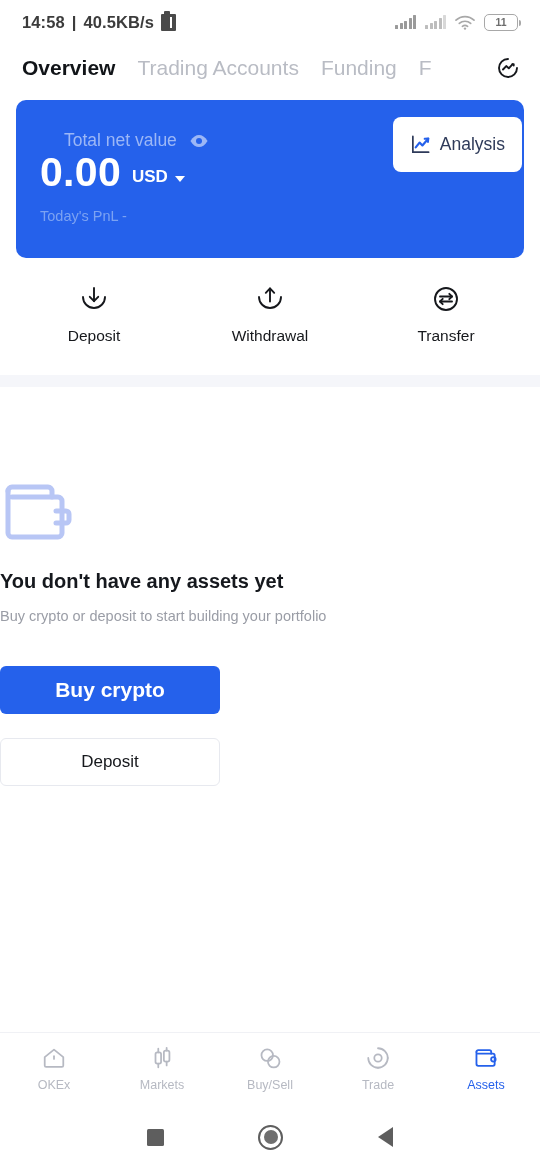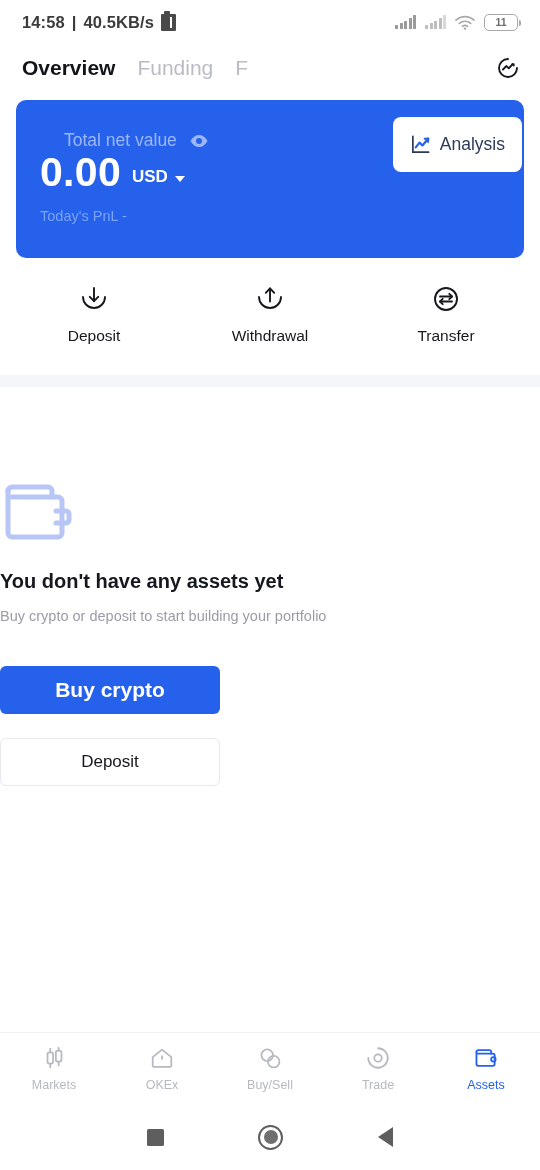--- a/index.html
+++ b/index.html
@@ -147,20 +147,21 @@
         <circle cx="10" cy="13.6" r="1.2" fill="#a8a8a8"></circle>
       </svg>
       <span class="battery">
         <span>11</span>
       </span>
     </div>
   </div>
 
   <div class="tabs">
     <div class="tab active">Overview</div>
+    <div class="tab">Trading Accounts</div>
     <div class="tab">Funding</div>
     <div class="tab clipped">F</div>
     <div class="tabs-fade"></div>
     <div class="tab-refresh">
       <svg width="26" height="26" viewBox="0 0 26 26">
         <path d="M22 13 A9 9 0 1 1 13 4" fill="none" stroke="#16181c" stroke-width="1.9" stroke-linecap="round"></path>
         <path d="M13 4 L20 4 L20 9" fill="none" stroke="#16181c" stroke-width="1.9" stroke-linecap="round" stroke-linejoin="round" opacity="0"></path>
         <path d="M8 14.5 l3.2-3.4 2.6 2.2 3.6-4" fill="none" stroke="#16181c" stroke-width="1.9" stroke-linecap="round" stroke-linejoin="round"></path>
         <path d="M17.4 9.3 l1.3 0 0 1.3" fill="none" stroke="#16181c" stroke-width="1.9" stroke-linecap="round" stroke-linejoin="round"></path>
       </svg>
@@ -233,33 +234,33 @@
     </svg>
     <div class="empty-title">You don't have any assets yet</div>
     <div class="empty-sub">Buy crypto or deposit to start building your portfolio</div>
     <div class="btn-primary">Buy crypto</div>
     <div class="btn-secondary">Deposit</div>
   </div>
 
   <div class="bottomnav">
     <div class="nav-item">
       <svg width="26" height="26" viewBox="0 0 28 28">
+        <path d="M4 13 L14 5 L24 13 L24 22 A1.5 1.5 0 0 1 22.5 23.5 L5.5 23.5 A1.5 1.5 0 0 1 4 22 Z" fill="none" stroke="#b6b9c2" stroke-width="1.9" stroke-linejoin="round"></path>
+        <path d="M14 12 L14 15" stroke="#b6b9c2" stroke-width="1.9" stroke-linecap="round"></path>
+      </svg>
+      <span class="lbl">OKEx</span>
+    </div>
+    <div class="nav-item">
+      <svg width="26" height="26" viewBox="0 0 28 28">
         <rect x="7" y="8" width="6" height="12" rx="2" fill="none" stroke="#b6b9c2" stroke-width="1.9"></rect>
         <path d="M10 4 L10 8 M10 20 L10 24" stroke="#b6b9c2" stroke-width="1.9" stroke-linecap="round"></path>
         <rect x="16" y="6" width="6" height="12" rx="2" fill="none" stroke="#b6b9c2" stroke-width="1.9"></rect>
         <path d="M19 3 L19 6 M19 18 L19 22" stroke="#b6b9c2" stroke-width="1.9" stroke-linecap="round"></path>
       </svg>
       <span class="lbl">Markets</span>
-    </div>
-    <div class="nav-item">
-      <svg width="26" height="26" viewBox="0 0 28 28">
-        <path d="M4 13 L14 5 L24 13 L24 22 A1.5 1.5 0 0 1 22.5 23.5 L5.5 23.5 A1.5 1.5 0 0 1 4 22 Z" fill="none" stroke="#b6b9c2" stroke-width="1.9" stroke-linejoin="round"></path>
-        <path d="M14 12 L14 15" stroke="#b6b9c2" stroke-width="1.9" stroke-linecap="round"></path>
-      </svg>
-      <span class="lbl">OKEx</span>
     </div>
     <div class="nav-item">
       <svg width="26" height="26" viewBox="0 0 28 28">
         <circle cx="11" cy="11" r="6.2" fill="none" stroke="#b6b9c2" stroke-width="1.9"></circle>
         <circle cx="18" cy="18" r="6.2" fill="none" stroke="#b6b9c2" stroke-width="1.9"></circle>
       </svg>
       <span class="lbl">Buy/Sell</span>
     </div>
     <div class="nav-item">
       <svg width="26" height="26" viewBox="0 0 28 28">

